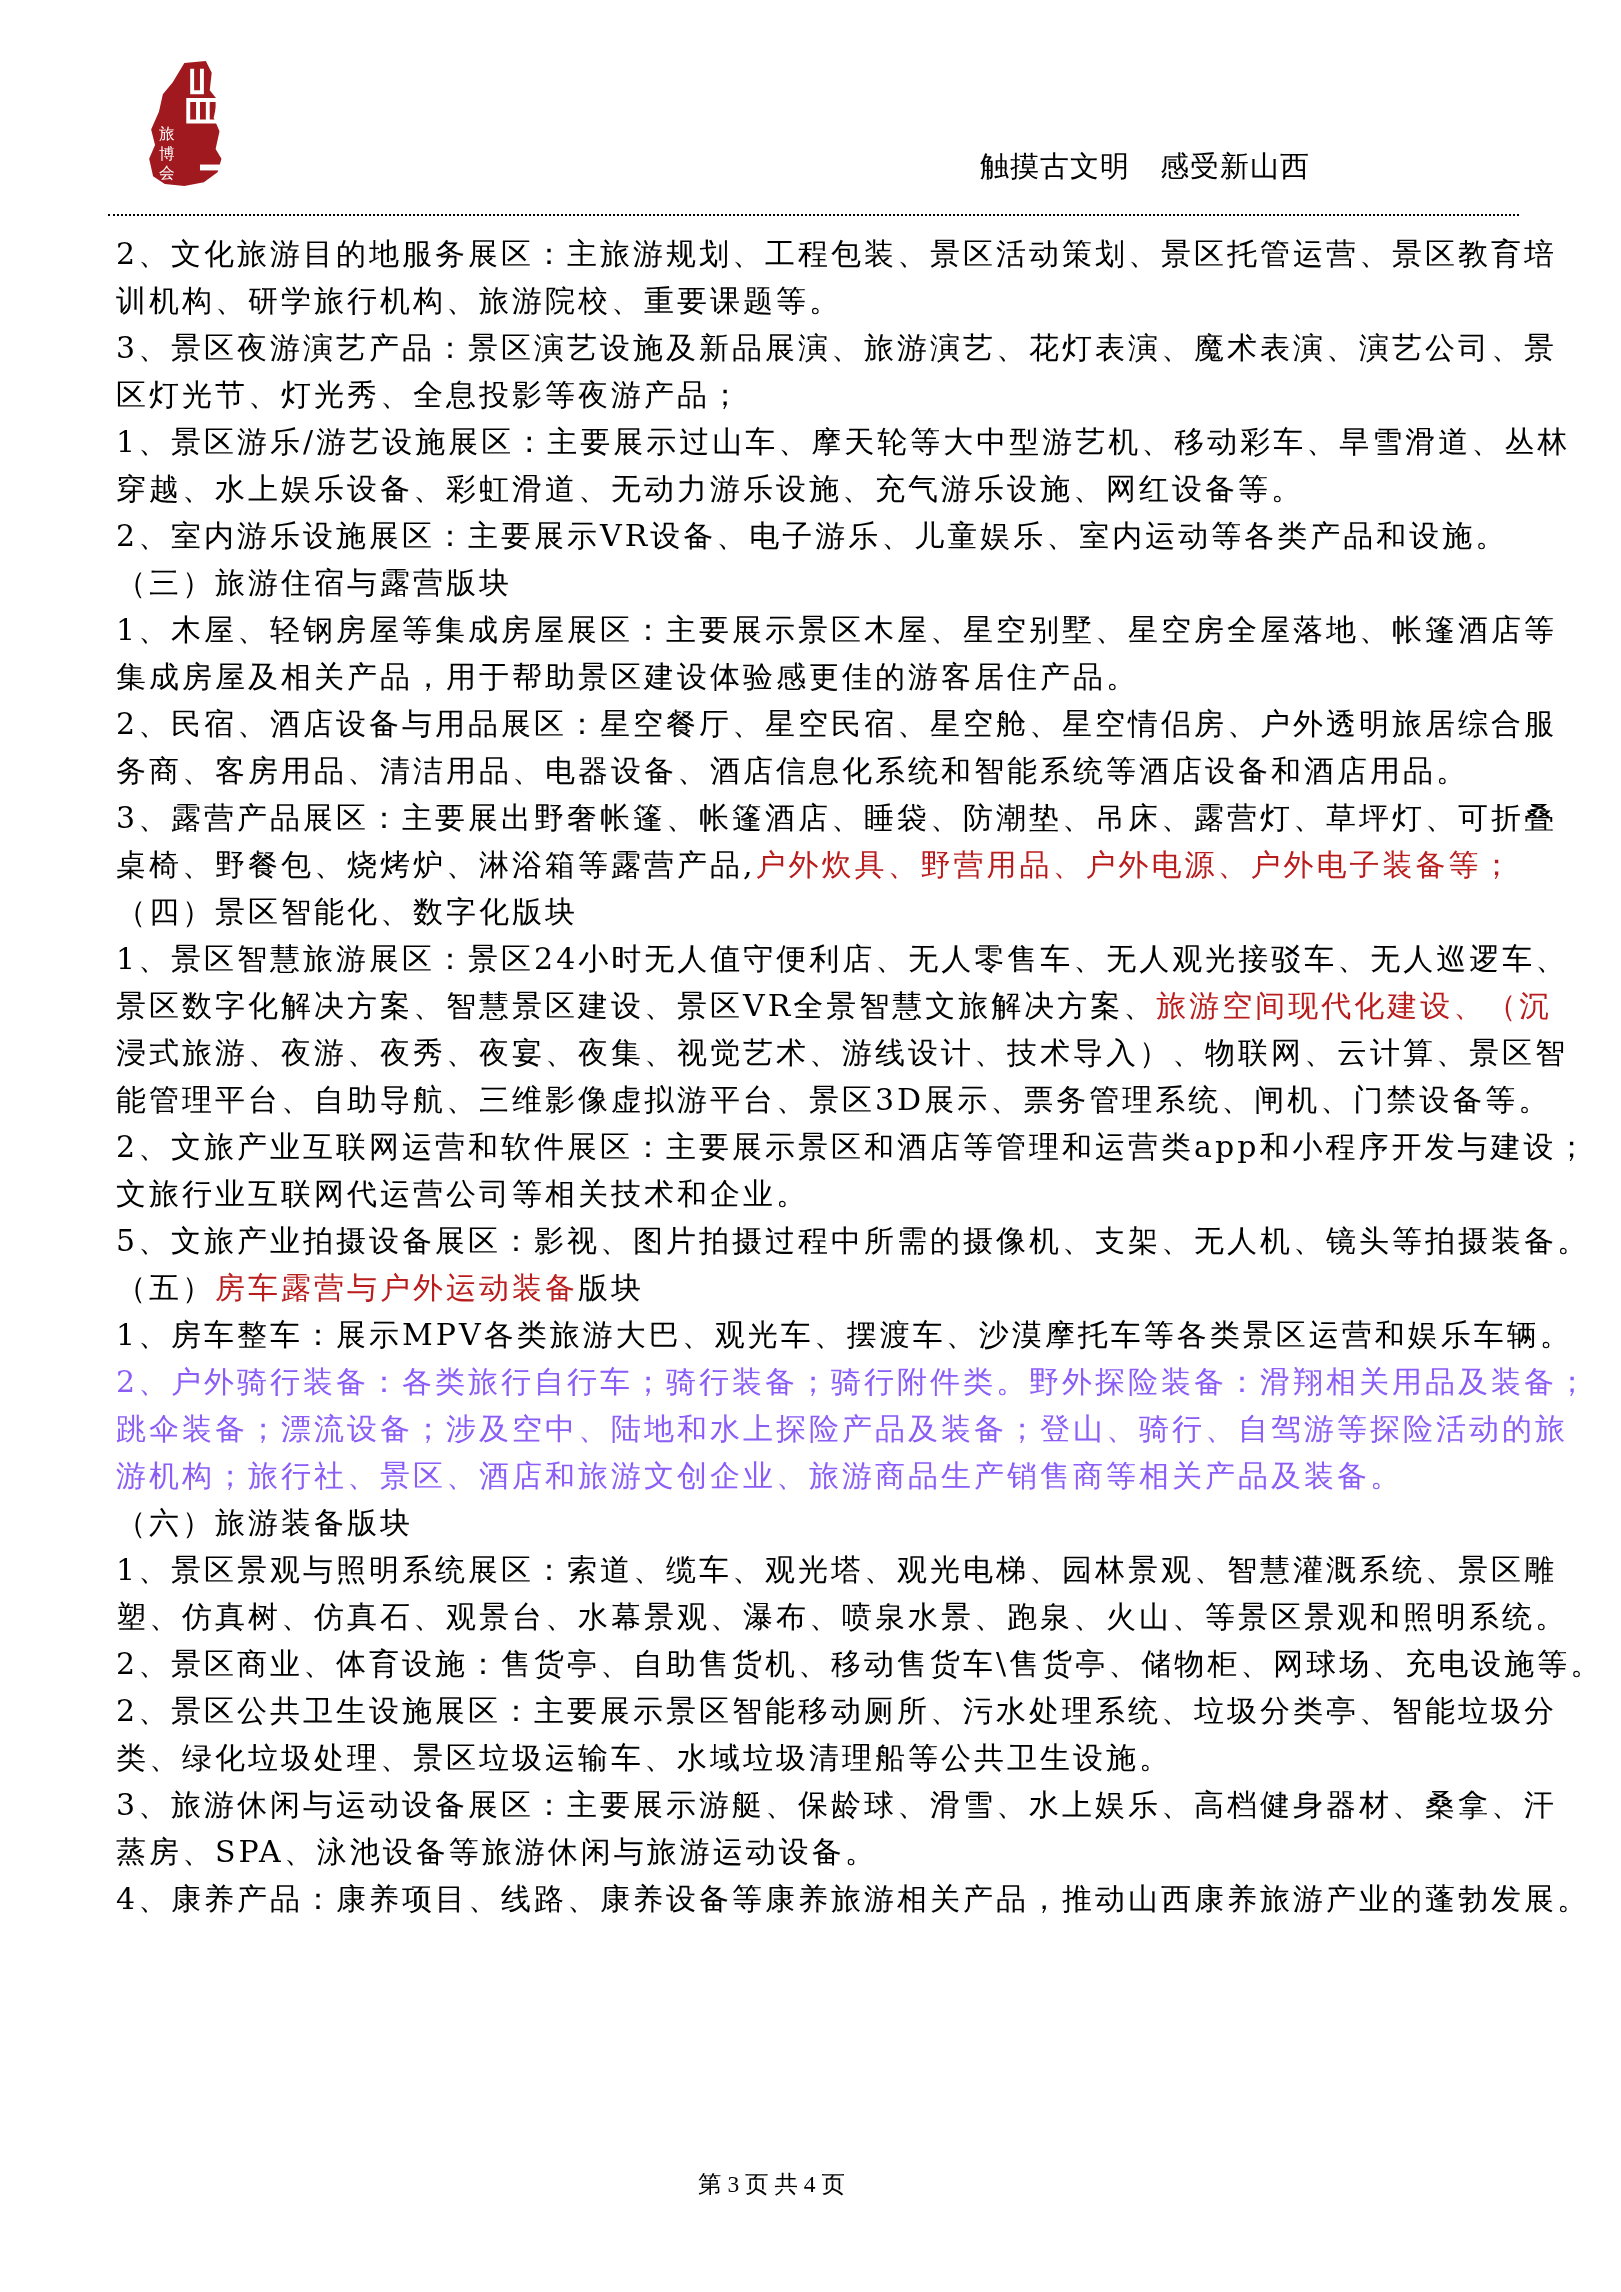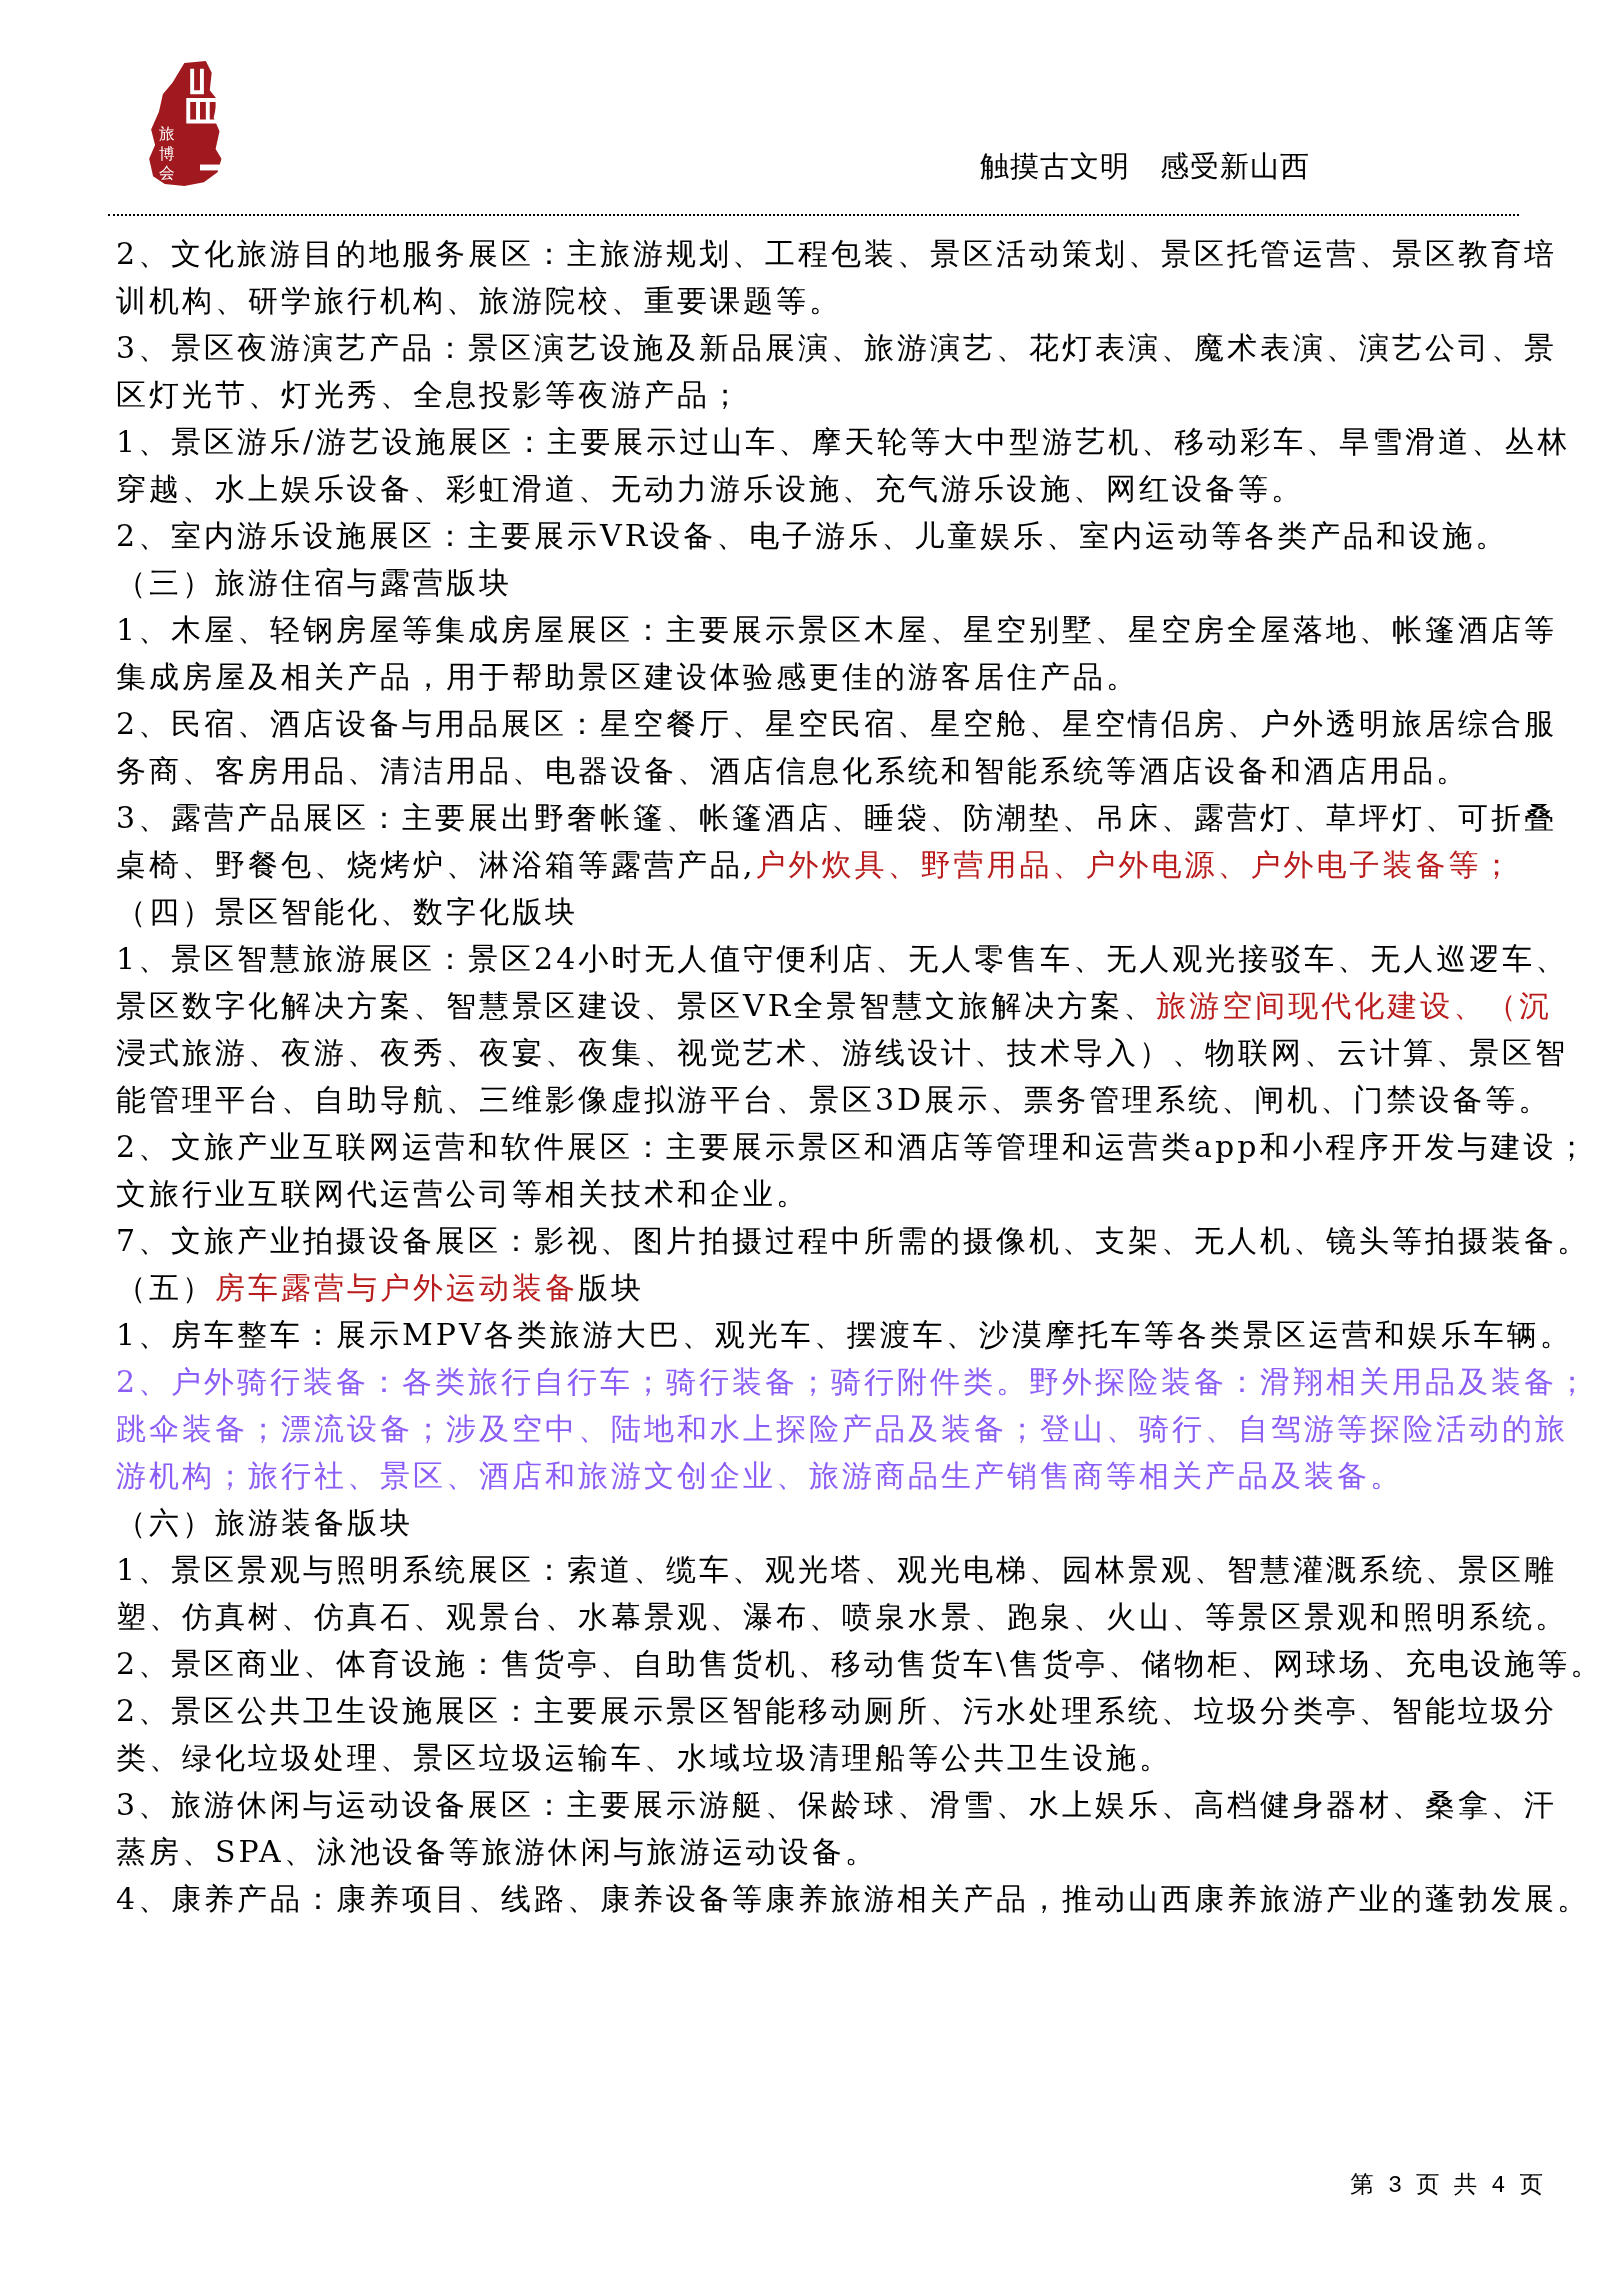--- a/index.html
+++ b/index.html
@@ -8,22 +8,22 @@
   .logo { position: absolute; left: 145px; top: 61px; width: 108px; height: 127px; }
   .header-title { position: absolute; left: 980px; top: 147px; font-size: 29px;
          font-family: Liberation Serif, serif; letter-spacing: 1px; white-space: pre; }
   .header-rule { position: absolute; left: 108px; top: 214px; width: 1411px; height: 0;
          border-top: 2.9px dotted #000; }
   .body { position: absolute; left: 116px; top: 222px; width: 1402px; margin-top: 8px; }
   .line { font-size: 30px; line-height: 47px; height: 47px; white-space: nowrap;
           letter-spacing: 3px; }
   .gray { color: #b91c1c; }
   .dim { color: #8b5cf6; }
-  .footer { position: absolute; left: 0; width: 1543px; top: 2168px; text-align: right;
-            font-size: 23.5px; font-family: Liberation Mono, monospace; white-space: pre; }
+  .footer { position: absolute; left: 0; width: 1543px; top: 2168px; text-align: center;
+            font-size: 23.5px; font-family: Liberation Serif, serif; white-space: pre; }
 </style>
 </head>
 <body>
 
 <div class="logo">
   <svg width="108" height="127" viewBox="0 0 110 130">
     <path d="M40 2 L62 0 L68 12 L66 30 L74 40 L70 58 L76 72 L72 90 L78 100 L74 114 L60 124 L40 128 L20 126 L8 118 L4 100 L10 86 L6 70 L14 52 L18 34 L28 22 Z" fill="#A0191E"></path>
     <g stroke="#fff" stroke-width="4" fill="none">
       <path d="M48 8 L48 32 L58 32 L58 8"></path>
       <path d="M44 40 L74 40 L74 62 L44 62 Z"></path>
@@ -54,21 +54,21 @@
     <div class="line"><span>务商、客房用品、清洁用品、电器设备、酒店信息化系统和智能系统等酒店设备和酒店用品。</span></div>
     <div class="line"><span>3、露营产品展区：主要展出野奢帐篷、帐篷酒店、睡袋、防潮垫、吊床、露营灯、草坪灯、可折叠</span></div>
     <div class="line"><span>桌椅、野餐包、烧烤炉、淋浴箱等露营产品,</span><span class="gray">户外炊具、野营用品、户外电源、户外电子装备等；</span></div>
     <div class="line"><span>（四）景区智能化、数字化版块</span></div>
     <div class="line"><span>1、景区智慧旅游展区：景区24小时无人值守便利店、无人零售车、无人观光接驳车、无人巡逻车、</span></div>
     <div class="line"><span>景区数字化解决方案、智慧景区建设、景区VR全景智慧文旅解决方案、</span><span class="gray">旅游空间现代化建设、（沉</span></div>
     <div class="line"><span>浸式旅游、夜游、夜秀、夜宴、夜集、视觉艺术、游线设计、技术导入）、物联网、云计算、景区智</span></div>
     <div class="line"><span>能管理平台、自助导航、三维影像虚拟游平台、景区3D展示、票务管理系统、闸机、门禁设备等。</span></div>
     <div class="line"><span>2、文旅产业互联网运营和软件展区：主要展示景区和酒店等管理和运营类app和小程序开发与建设；</span></div>
     <div class="line"><span>文旅行业互联网代运营公司等相关技术和企业。</span></div>
-    <div class="line"><span>7、文旅产业拍摄设备展区：影视、图片拍摄过程中所需的摄像机、支架、无人机、镜头等拍摄装备。</span></div>
+    <div class="line"><span>5、文旅产业拍摄设备展区：影视、图片拍摄过程中所需的摄像机、支架、无人机、镜头等拍摄装备。</span></div>
     <div class="line"><span>（五）</span><span class="gray">房车露营与户外运动装备</span><span>版块</span></div>
     <div class="line"><span>1、房车整车：展示MPV各类旅游大巴、观光车、摆渡车、沙漠摩托车等各类景区运营和娱乐车辆。</span></div>
     <div class="line dim"><span>2、户外骑行装备：各类旅行自行车；骑行装备；骑行附件类。野外探险装备：滑翔相关用品及装备；</span></div>
     <div class="line dim"><span>跳伞装备；漂流设备；涉及空中、陆地和水上探险产品及装备；登山、骑行、自驾游等探险活动的旅</span></div>
     <div class="line dim"><span>游机构；旅行社、景区、酒店和旅游文创企业、旅游商品生产销售商等相关产品及装备。</span></div>
     <div class="line"><span>（六）旅游装备版块</span></div>
     <div class="line"><span>1、景区景观与照明系统展区：索道、缆车、观光塔、观光电梯、园林景观、智慧灌溉系统、景区雕</span></div>
     <div class="line"><span>塑、仿真树、仿真石、观景台、水幕景观、瀑布、喷泉水景、跑泉、火山、等景区景观和照明系统。</span></div>
     <div class="line"><span>2、景区商业、体育设施：售货亭、自助售货机、移动售货车\售货亭、储物柜、网球场、充电设施等。</span></div>
     <div class="line"><span>2、景区公共卫生设施展区：主要展示景区智能移动厕所、污水处理系统、垃圾分类亭、智能垃圾分</span></div>

